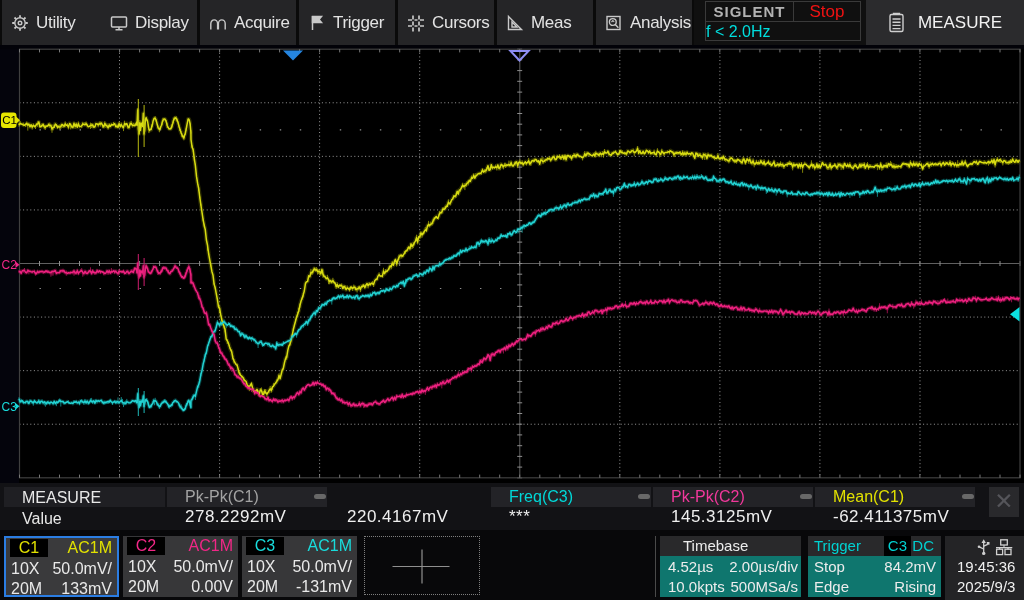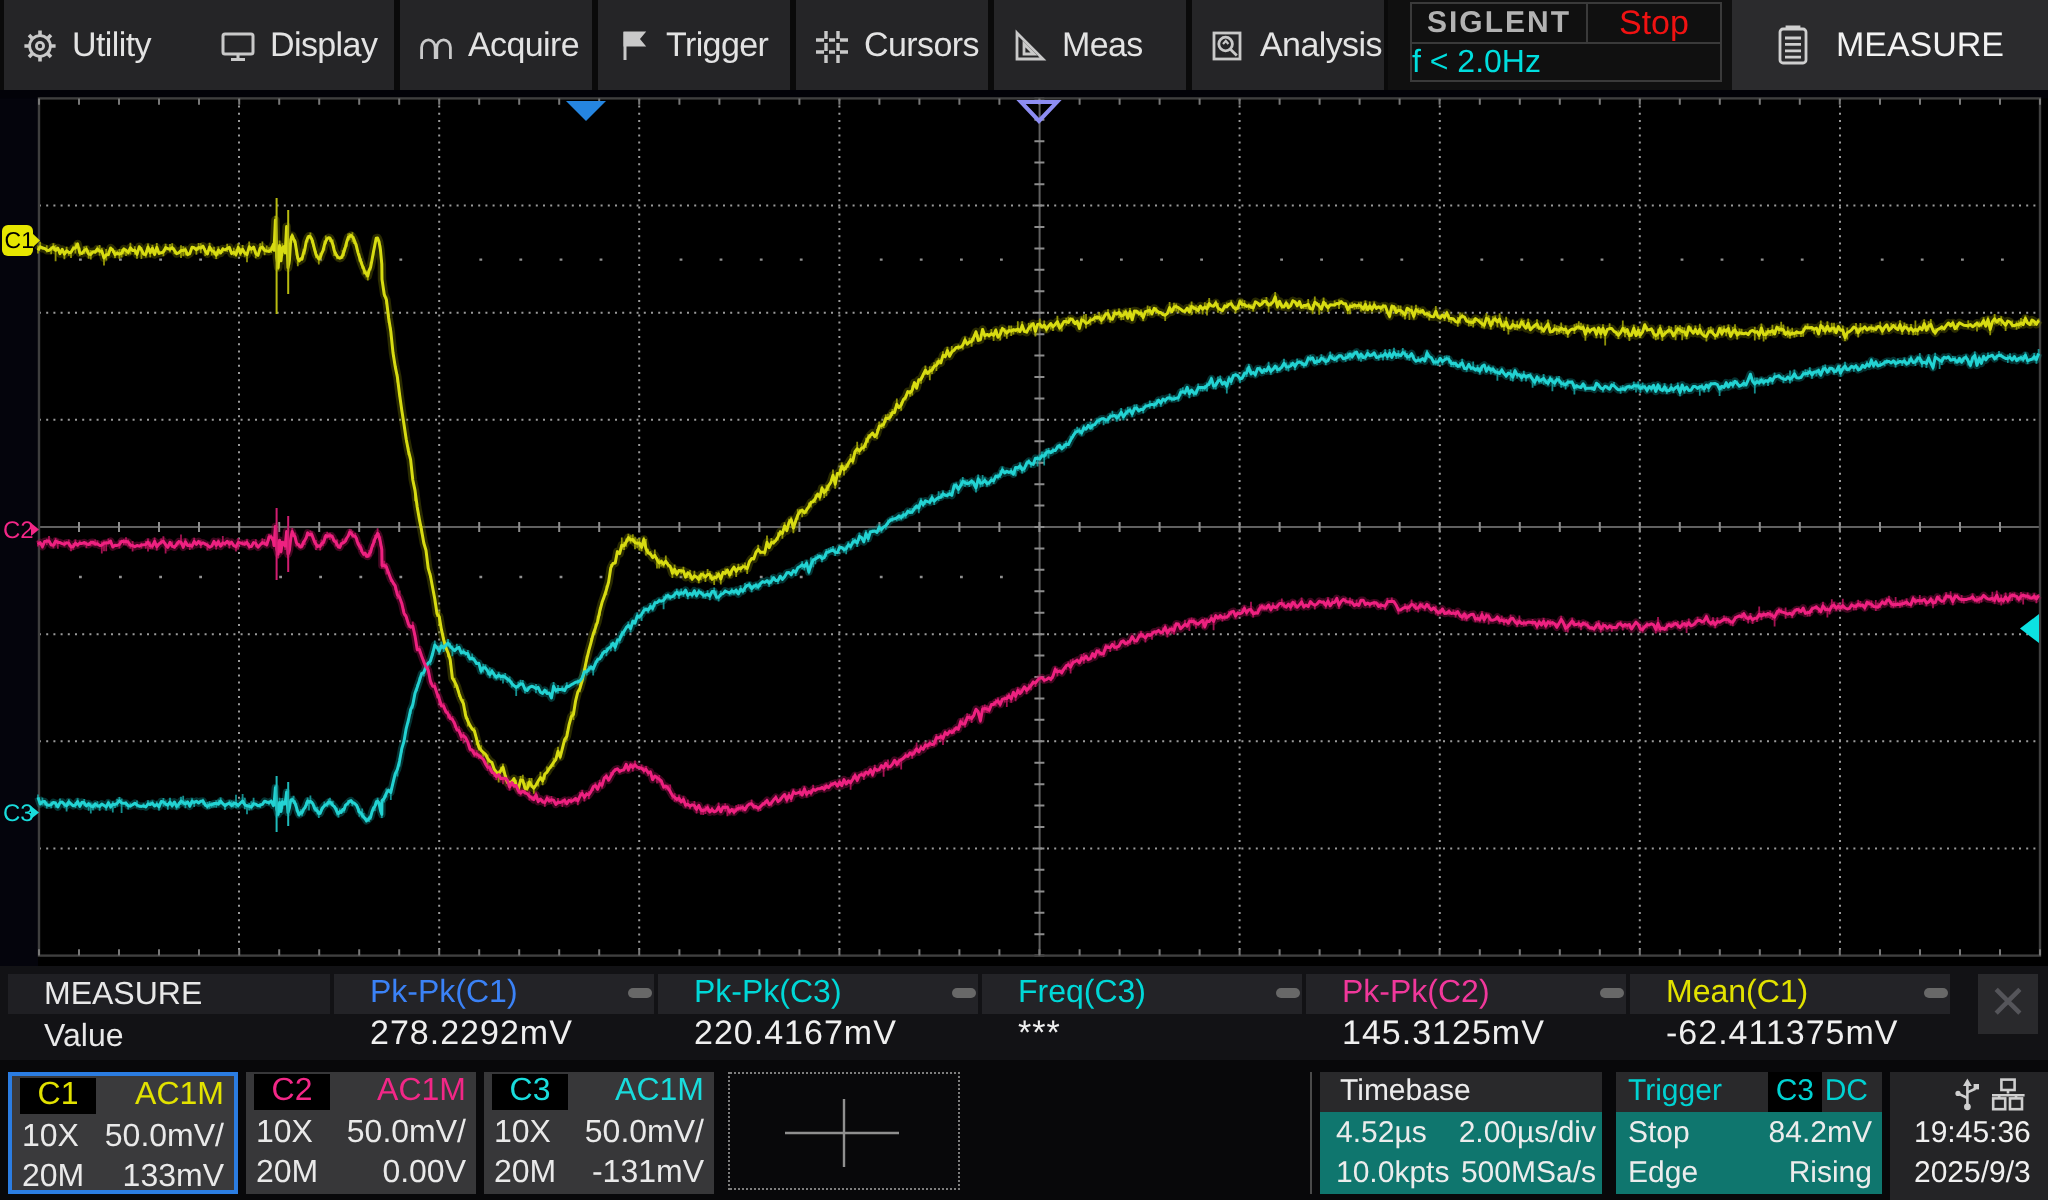--- a/index.html
+++ b/index.html
@@ -194,23 +194,22 @@
       <polygon points="15.5,216.5 15.5,223 19.5,219.8" fill="#f22787"></polygon>
       <text x="1.5" y="365.5" fill="#19dcdc" font-size="12">C3</text>
       <polygon points="15.5,358 15.5,364.5 19.5,361.3" fill="#19dcdc"></polygon>
     </g>
   </svg>
 
   <div id="mpanel">
     <div id="mlabelcell"></div>
     <div class="lab" style="left:22px;top:6px">MEASURE</div>
     <div class="lab" style="left:22px;top:27px">Value</div>
-    <div class="mhcell" style="left:167px"><span style="color:#3b82f6">Pk-Pk(C1)</span><i class="mins"></i></div>
+    <div class="mhcell" style="left:167px"><span style="color:#a3a3a3">Pk-Pk(C1)</span><i class="mins"></i></div>
 <div class="mval" style="left:185px">278.2292mV</div>
-<div class="mhcell" style="left:329px"><span style="color:#00d7d7">Pk-Pk(C3)</span><i class="mins"></i></div>
 <div class="mval" style="left:347px">220.4167mV</div>
 <div class="mhcell" style="left:491px"><span style="color:#00d7d7">Freq(C3)</span><i class="mins"></i></div>
 <div class="mval" style="left:509px">***</div>
 <div class="mhcell" style="left:653px"><span style="color:#f0389b">Pk-Pk(C2)</span><i class="mins"></i></div>
 <div class="mval" style="left:671px">145.3125mV</div>
 <div class="mhcell" style="left:815px"><span style="color:#e2e200">Mean(C1)</span><i class="mins"></i></div>
 <div class="mval" style="left:833px">-62.411375mV</div>
     <div id="xbtn">✕</div>
   </div>
 
@@ -245,21 +244,21 @@
       <div class="r3l">20M</div>
       <div class="r3r">-131mV</div>
     </div>
     <div class="abs" style="left:363.5px;top:6px;width:116px;height:58.5px;border:1.5px dotted #7e7e7e;box-sizing:border-box">
       <svg width="113" height="56">
         <path d="M27.5 29.5h57M57 12.5v34" stroke="#8f8f8f" stroke-width="1.2"></path>
       </svg>
     </div>
     <div class="abs" style="left:655px;top:6px;width:1px;height:61px;background:#4a4a4a"></div>
     <div class="ibox" style="left:660px;width:141px">
-      <div class="ihd"><span style="margin-left:10px">Timebase</span></div>
+      <div class="ihd"><span style="margin-left:23px">Timebase</span></div>
       <div class="ibody">
         <div style="position:absolute;left:8px;top:2px">4.52µs</div>
         <div style="position:absolute;right:3px;top:2px">2.00µs/div</div>
         <div style="position:absolute;left:8px;top:22px">10.0kpts</div>
         <div style="position:absolute;right:3px;top:22px">500MSa/s</div>
       </div>
     </div>
     <div class="ibox" style="left:808px;width:133px">
       <div class="ihd"><span style="margin-left:6px;color:#00d2d2">Trigger</span>
         <span style="position:absolute;right:30px;background:#000;padding:0 4px;color:#00d2d2">C3</span>

